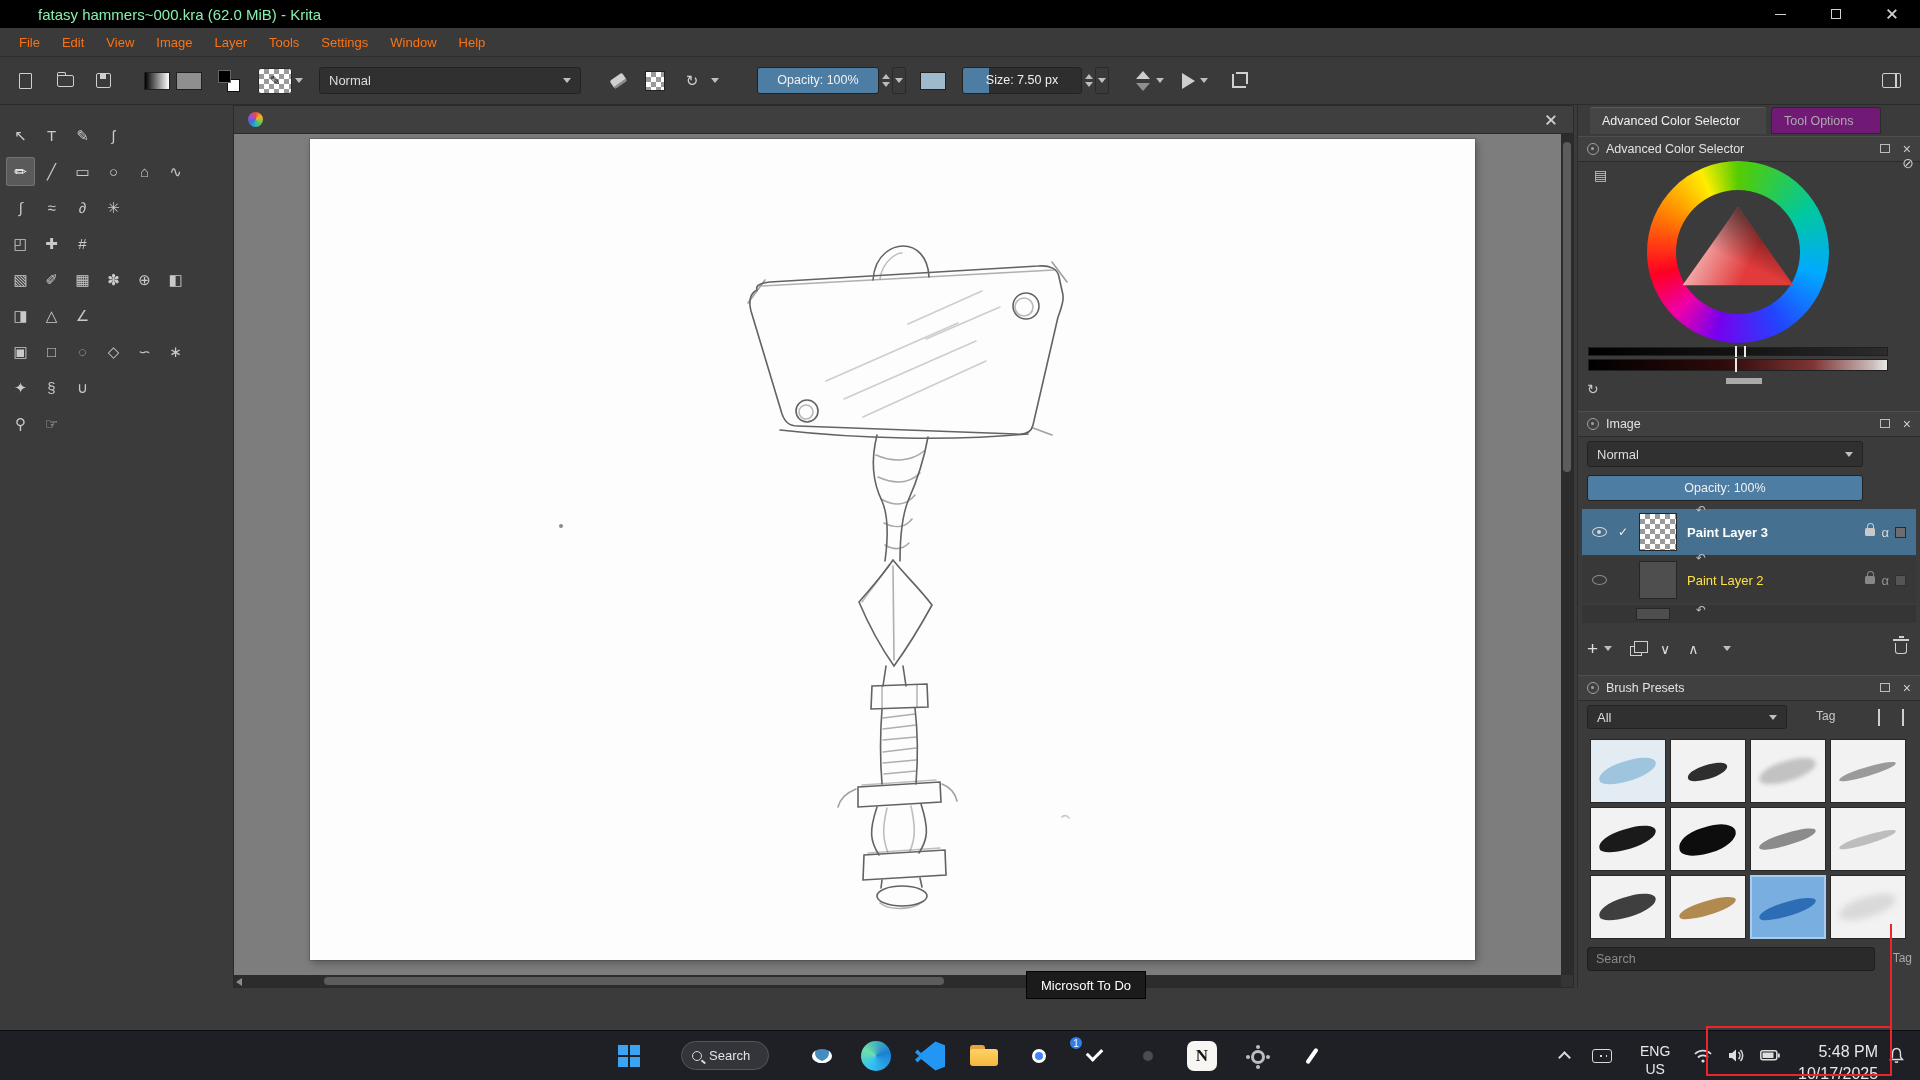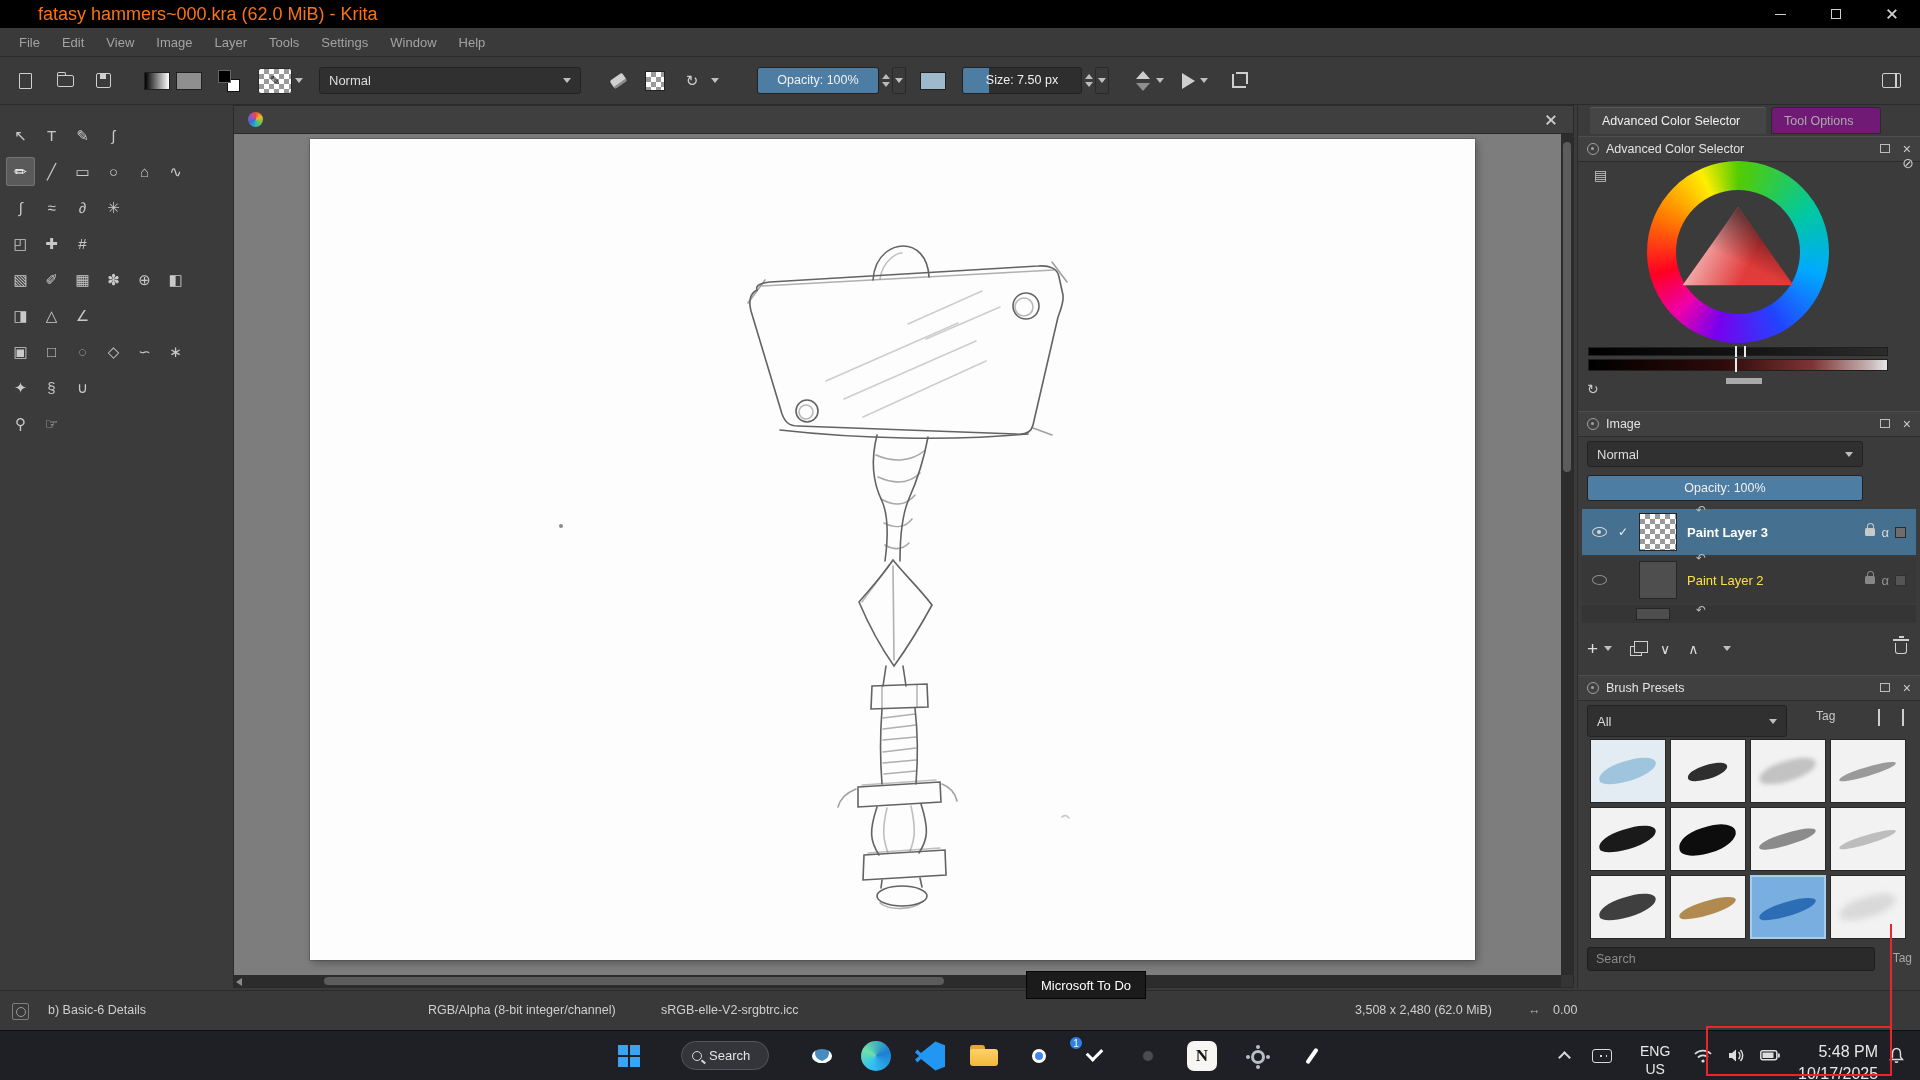--- a/index.html
+++ b/index.html
@@ -2,32 +2,32 @@
 <html><head>
 <meta charset="utf-8">
 <style>
   html,body{margin:0;padding:0;background:#222;}
   *{box-sizing:border-box;}
   .screen{position:relative;width:1920px;height:1080px;overflow:hidden;
     background:#3b3b3b;font-family:"Liberation Sans","DejaVu Sans",sans-serif;color:#d8d8d8;font-size:13px;}
 
   
   .titlebar{position:absolute;left:0;top:0;width:1920px;height:28px;background:#000;display:flex;align-items:center;}
-  .titlebar .title{margin-left:38px;font-size:18px;color:#f97316;}
+  .titlebar .title{margin-left:38px;font-size:15px;color:#86efac;}
   .winctl{position:absolute;right:0;top:0;height:28px;display:flex;}
   .wbtn{width:56px;height:28px;display:flex;align-items:center;justify-content:center;}
   .i-min{width:11px;height:0;border-bottom:1.5px solid #cfcfcf;}
   .i-max{width:10px;height:10px;border:1.5px solid #cfcfcf;}
   .i-x{position:relative;width:12px;height:12px;}
   .i-x::before,.i-x::after{content:"";position:absolute;left:5px;top:0;width:1.6px;height:12px;background:#cfcfcf;}
   .i-x::before{transform:rotate(45deg);} .i-x::after{transform:rotate(-45deg);}
 
   
   .menubar{position:absolute;left:0;top:28px;width:1920px;height:29px;background:#3a3a3a;border-bottom:1px solid #2d2d2d;display:flex;align-items:center;padding-left:8px;}
-  .menubar span{padding:0 11px;color:#a3a3a3;}
+  .menubar span{padding:0 11px;color:#f97316;}
 
   
   .toolbar{position:absolute;left:0;top:57px;width:1920px;height:48px;background:#3a3a3a;border-bottom:1px solid #2b2b2b;display:flex;align-items:center;}
   .tbico{width:30px;height:30px;display:flex;align-items:center;justify-content:center;border-radius:3px;color:#cfcfcf;font-size:15px;}
   .i-page{width:13px;height:16px;border:1.5px solid #cfcfcf;border-radius:1px;background:linear-gradient(135deg,transparent 4px,#3a3a3a 0) top right/6px 6px no-repeat;}
   .i-folderg{width:17px;height:12px;border:1.5px solid #cfcfcf;border-radius:2px;position:relative;}
   .i-folderg::before{content:"";position:absolute;top:-4px;left:-1px;width:7px;height:3px;border:1.5px solid #cfcfcf;border-bottom:none;border-radius:2px 2px 0 0;}
   .i-save{width:15px;height:15px;border:1.5px solid #cfcfcf;border-radius:2px;position:relative;}
   .i-save::before{content:"";position:absolute;top:0;left:3px;width:6px;height:5px;background:#cfcfcf;}
   .chip{width:26px;height:18px;border:1px solid #202020;}
@@ -513,21 +513,21 @@
       <i class="caret" style="margin:0 0 0 -12px"></i>
       <span class="trash"></span>
     </div>
 
     <div class="phead" style="top:570px">
       <span class="pdot"></span>
       <span class="pttl">Brush Presets</span>
       <span class="floatsq" style="right:30px"></span>
       <span class="phx" style="right:9px">×</span>
     </div>
-    <div class="dropdown" style="position:absolute;left:9px;top:600px;width:200px;height:32px">
+    <div class="dropdown" style="position:absolute;left:9px;top:600px;width:200px;height:24px">
       <span>All</span>
         <i class="caret"></i>
     </div>
     <span style="position:absolute;left:220px;top:605px"><i class="tagico"></i></span>
     <span style="position:absolute;left:238px;top:604px;color:#c9c9c9;font-size:12px">Tag</span>
     <span style="position:absolute;right:40px;top:605px"><i class="gridico"></i></span>
     <span style="position:absolute;right:16px;top:605px"><i class="gridico"></i></span>
 
     <div class="bp c1" style="left:12px;top:634px">
         <i class="stk"></i>
@@ -563,29 +563,20 @@
         <i class="stk"></i>
       </div>
     <div class="bp c12" style="left:252px;top:770px">
         <i class="stk"></i>
       </div>
 
     <input class="searchin" style="left: 9px; top: 842px; width: 288px;" placeholder="Search">
     <span style="position:absolute;right:8px;top:846px;color:#a8a8a8;font-size:12px">Tag</span>
   </div>
 
-  <div class="statusbar">
-    <span class="sbico"></span>
-    <span style="left:48px">b) Basic-6 Details</span>
-    <span style="left:428px">RGB/Alpha (8-bit integer/channel)</span>
-    <span style="left:661px">sRGB-elle-V2-srgbtrc.icc</span>
-    <span style="left:1355px">3,508 x 2,480 (62.0 MiB)</span>
-    <span style="left:1528px;color:#b5b5b5">↔</span>
-    <span style="left:1553px">0.00</span>
-  </div>
 
   <div class="tooltip">
       <span>Microsoft To Do</span>
     </div>
 
   <div class="taskbar">
     
     <span class="winlogo">
         <i></i>
         <i></i>

